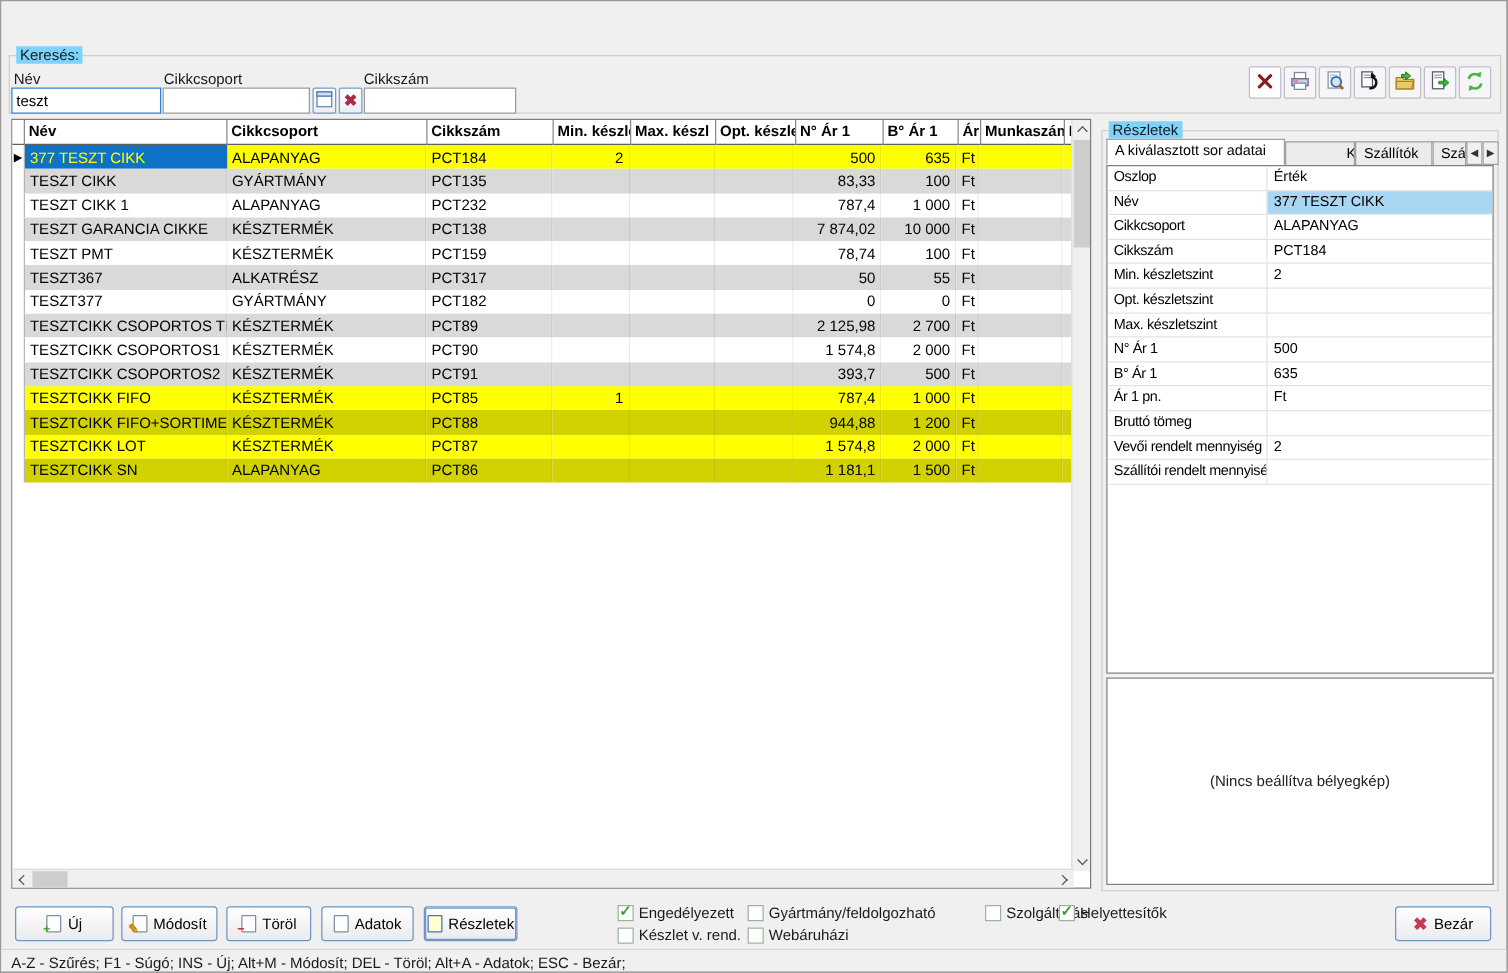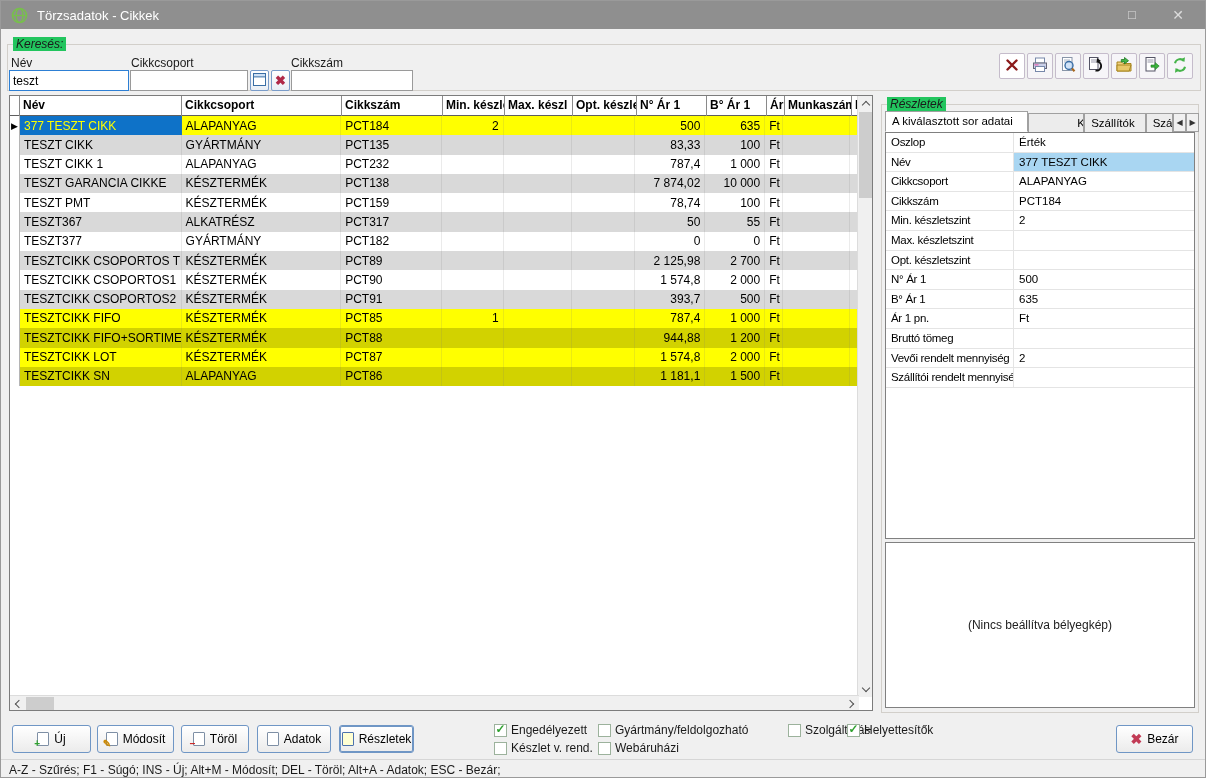--- a/index.html
+++ b/index.html
@@ -9,21 +9,21 @@
   
   .titlebar{position:absolute;left:0;top:0;width:1206px;height:28px;background:#8f8f8f;display:flex;align-items:center;}
   .title-icon{margin-left:10px;width:17px;height:17px;display:inline-block;}
   .title-text{color:#fff;font-size:13px;margin-left:9px;}
   .win-btn{position:absolute;top:4px;width:26px;height:20px;color:#dcdcdc;font-size:13px;text-align:center;line-height:20px;}
   .win-max{left:1118px;}
   .win-close{left:1164px;font-size:14px;}
 
   
   .groupbox{position:absolute;border:1px solid #d2cfca;}
-  .grouplabel{position:absolute;font-size:12px;color:#1a1a1a;background:#22c55e;padding:0 3px;font-style:italic;}
+  .grouplabel{position:absolute;font-size:12px;color:#1a1a1a;background:#7dd3fc;padding:0 3px;}
   .fld-label{position:absolute;font-size:12px;color:#1a1a1a;}
   .fld-input{position:absolute;height:21px;border:1px solid #9a9a9a;background:#fff;font-size:12px;padding:1px 3px;outline:none;}
   .fld-input.focused{border:1px solid #2d7fd4;}
   .mini-btn{position:absolute;width:19px;height:21px;border:1px solid #7a9cc9;background:linear-gradient(#ffffff,#e9eef5);border-radius:2px;padding:0;display:flex;align-items:center;justify-content:center;}
   .mini-x{color:#b02848;font-weight:bold;font-size:13px;line-height:13px;}
 
   
   .toolbar{position:absolute;left:998px;top:52px;display:flex;gap:2px;}
   .tool-btn{width:26px;height:26px;border:1px solid #c5bccb;background:#f6f5f8;border-radius:2px;padding:0;display:flex;align-items:center;justify-content:center;}
   .tool-btn:first-child{background:#fff;}
@@ -77,32 +77,20 @@
   .bezar-x{color:#c23b55;font-weight:bold;font-size:14px;line-height:14px;}
 
   .statusbar{position:absolute;left:0;top:758px;width:1206px;height:20px;background:#f0f0f0;border-top:1px solid #d6d6d6;display:flex;align-items:center;}
   .status-text{font-size:12px;color:#1a1a1a;margin-left:8px;white-space:nowrap;}
 </style>
 </head>
 <body>
 
 <div id="window">
 
-  <div class="titlebar">
-    <span class="title-icon">
-      <svg width="17" height="17" viewBox="0 0 17 17">
-        <circle cx="8.5" cy="8.5" r="7" fill="none" stroke="#77c04b" stroke-width="1.6"></circle>
-        <ellipse cx="8.5" cy="8.5" rx="3.4" ry="7" fill="none" stroke="#77c04b" stroke-width="1.3"></ellipse>
-        <line x1="1.5" y1="8.5" x2="15.5" y2="8.5" stroke="#77c04b" stroke-width="1.3"></line>
-      </svg>
-    </span>
-    <span class="title-text">Törzsadatok - Cikkek</span>
-    <span class="win-btn win-max">□</span>
-    <span class="win-btn win-close">✕</span>
-  </div>
 
   <div class="groupbox" style="left:6px;top:43px;width:1194px;height:47px;"></div>
   <span class="grouplabel" style="left:12px;top:36px;">Keresés:</span>
 
   <span class="fld-label" style="left:10px;top:55px;">Név</span>
   <input class="fld-input focused" style="left: 8px; top: 69px; width: 120px;" value="teszt">
   <span class="fld-label" style="left:130px;top:55px;">Cikkcsoport</span>
   <input class="fld-input" style="left: 129px; top: 69px; width: 118px;" value="">
   <button class="mini-btn" style="left:249px;top:69px;">
     <span>
@@ -438,25 +426,25 @@
         </div>
         <div class="d-row">
           <div class="d-lab">Cikkszám</div>
           <div class="d-val">PCT184</div>
         </div>
         <div class="d-row">
           <div class="d-lab">Min. készletszint</div>
           <div class="d-val">2</div>
         </div>
         <div class="d-row">
+          <div class="d-lab">Opt. készletszint</div>
+          <div class="d-val"></div>
+        </div>
+        <div class="d-row">
           <div class="d-lab">Max. készletszint</div>
-          <div class="d-val"></div>
-        </div>
-        <div class="d-row">
-          <div class="d-lab">Opt. készletszint</div>
           <div class="d-val"></div>
         </div>
         <div class="d-row">
           <div class="d-lab">N° Ár 1</div>
           <div class="d-val">500</div>
         </div>
         <div class="d-row">
           <div class="d-lab">B° Ár 1</div>
           <div class="d-val">635</div>
         </div>

